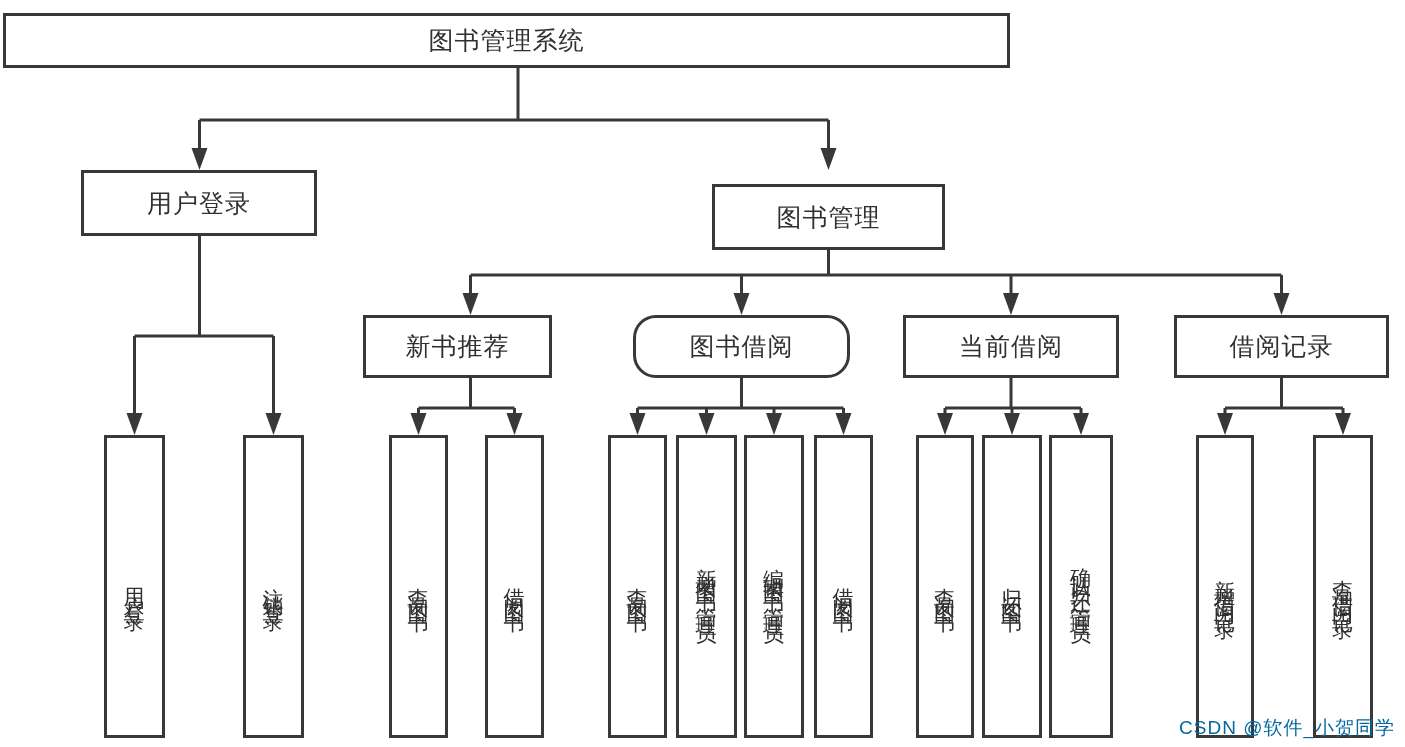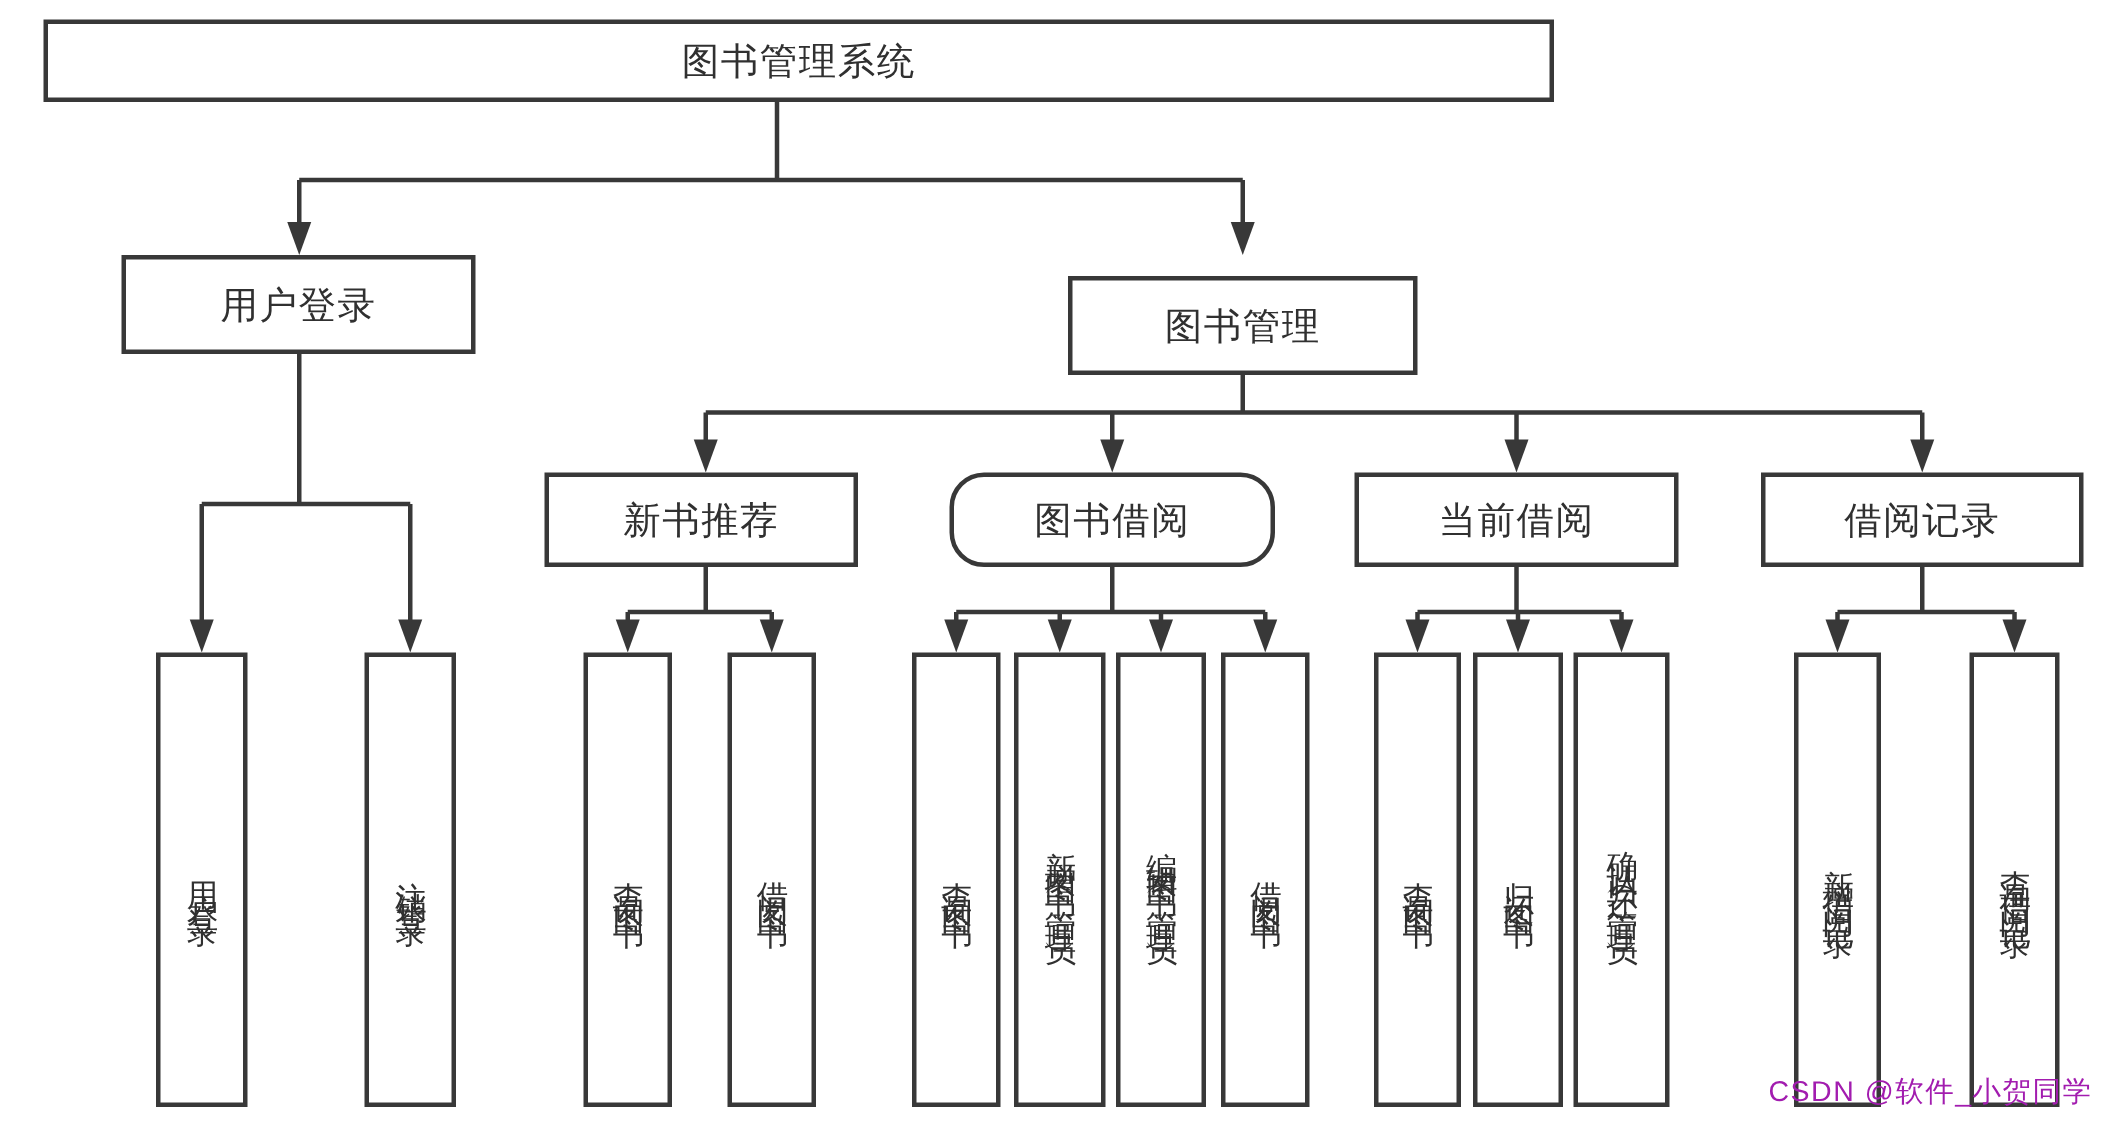--- a/index.html
+++ b/index.html
@@ -18,45 +18,45 @@
     background:#ffffff;border:3px solid #383838;
     display:flex;align-items:center;justify-content:center;
     color:#303030;
   }
   .hlabel{font-size:25px;white-space:nowrap;letter-spacing:1px;}
   .vtext{
     writing-mode:vertical-lr;text-orientation:mixed;
     font-size:21px;line-height:1;letter-spacing:8px;white-space:nowrap;
   }
   
-  .b-root{left:29px;top:13px;width:1007px;height:55px;}
+  .b-root{left:3px;top:13px;width:1007px;height:55px;}
   .b-user-login{left:81px;top:170px;width:236px;height:66px;}
   .b-book-mgmt{left:712px;top:184px;width:233px;height:66px;}
-  .b-new-book{left:363px;top:315px;width:209px;height:63px;}
+  .b-new-book{left:363px;top:315px;width:189px;height:63px;}
   .b-book-borrow{left:633px;top:315px;width:217px;height:63px;border-radius:23px;}
   .b-current-borrow{left:903px;top:315px;width:216px;height:63px;}
   .b-borrow-record{left:1174px;top:315px;width:215px;height:63px;}
   
   .leaf{top:435px;height:303px;}
   .b-leaf-user-login{left:104px;width:61px;}
   .b-leaf-logout{left:243px;width:61px;}
   .b-leaf-nb-query{left:389px;width:59px;}
   .b-leaf-nb-borrow{left:485px;width:59px;}
   .b-leaf-bb-query{left:608px;width:59px;}
   .b-leaf-bb-add{left:676px;width:61px;}
   .b-leaf-bb-edit{left:744px;width:60px;}
   .b-leaf-bb-borrow{left:814px;width:59px;}
   .b-leaf-cb-query{left:916px;width:58px;}
   .b-leaf-cb-return{left:982px;width:60px;}
   .b-leaf-cb-confirm{left:1049px;width:64px;}
   .b-leaf-br-add{left:1196px;width:58px;}
   .b-leaf-br-query{left:1313px;width:60px;}
   .watermark{
     position:absolute;right:10px;bottom:6px;
-    font-size:19px;color:#a21caf;letter-spacing:1px;white-space:nowrap;
+    font-size:19px;color:#0369a1;letter-spacing:1px;white-space:nowrap;
   }
 </style>
 </head>
 <body>
 
 <div class="canvas">
 
   <svg class="connector-layer" viewBox="0 0 1405 747" xmlns="http://www.w3.org/2000/svg">
 
     <path class="connector" d="M518 68 V120 M199.5 120 H828.5 M199.5 120 V150 M828.5 120 V150"></path>

